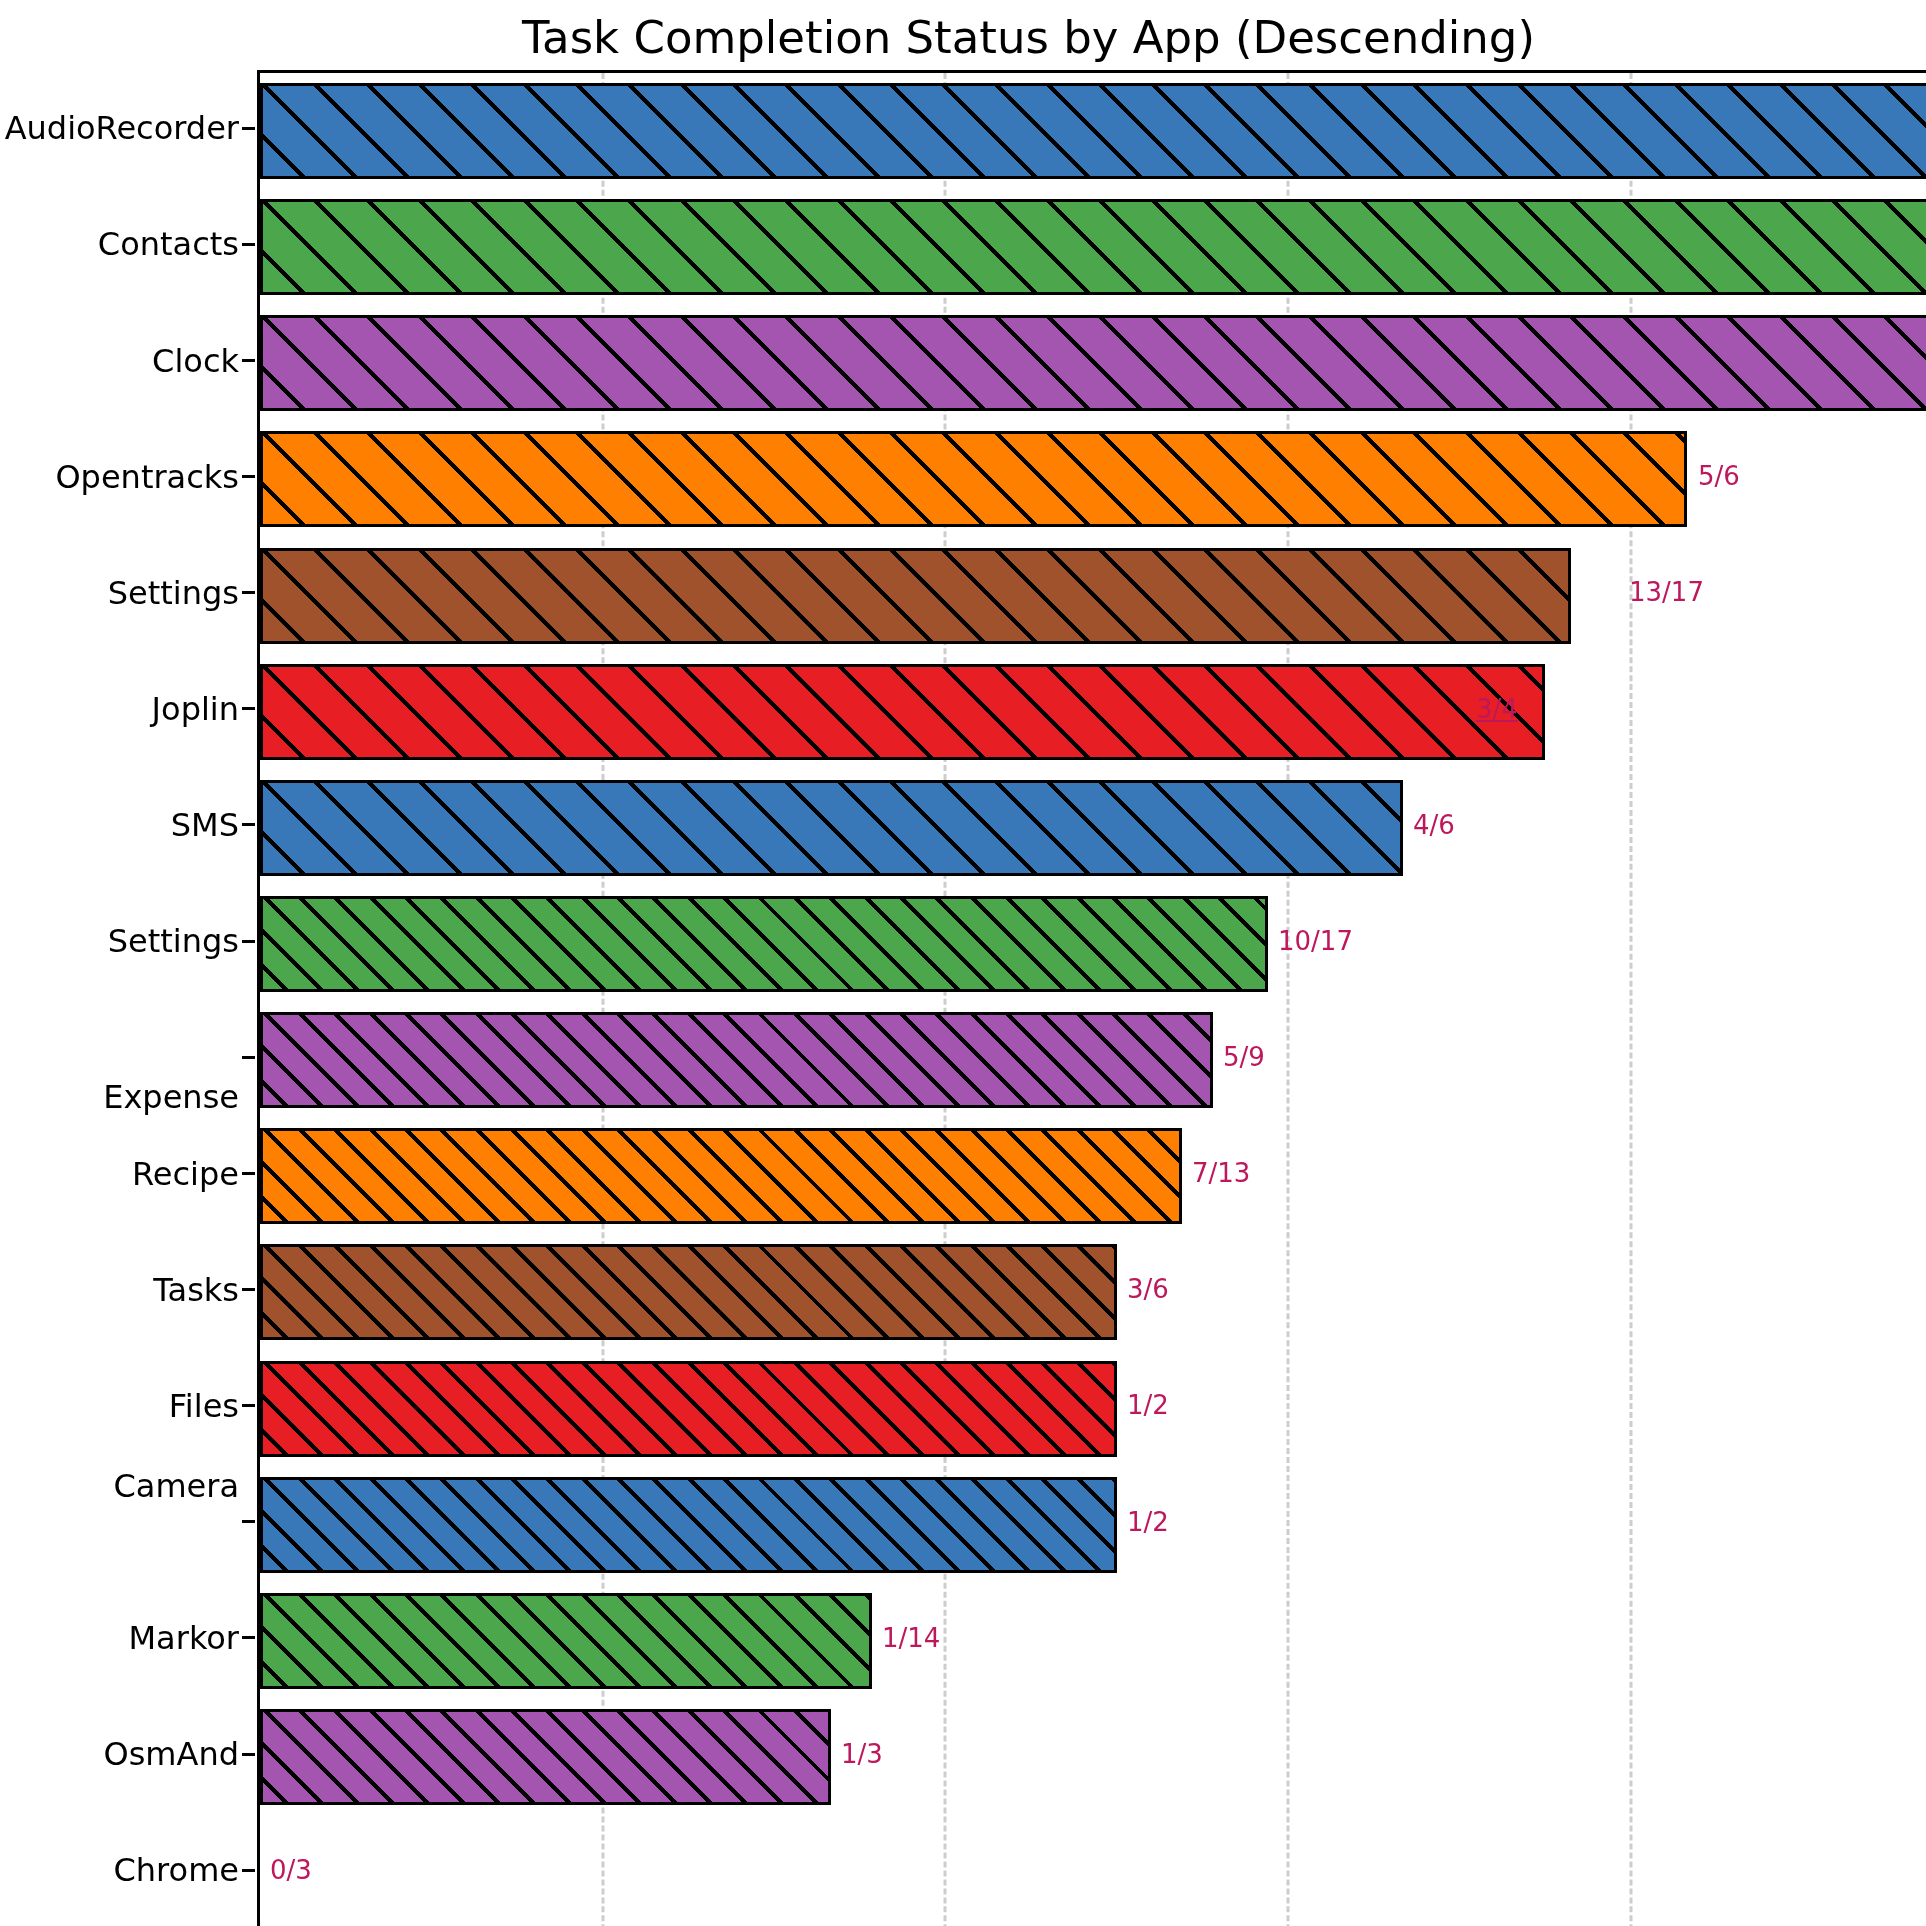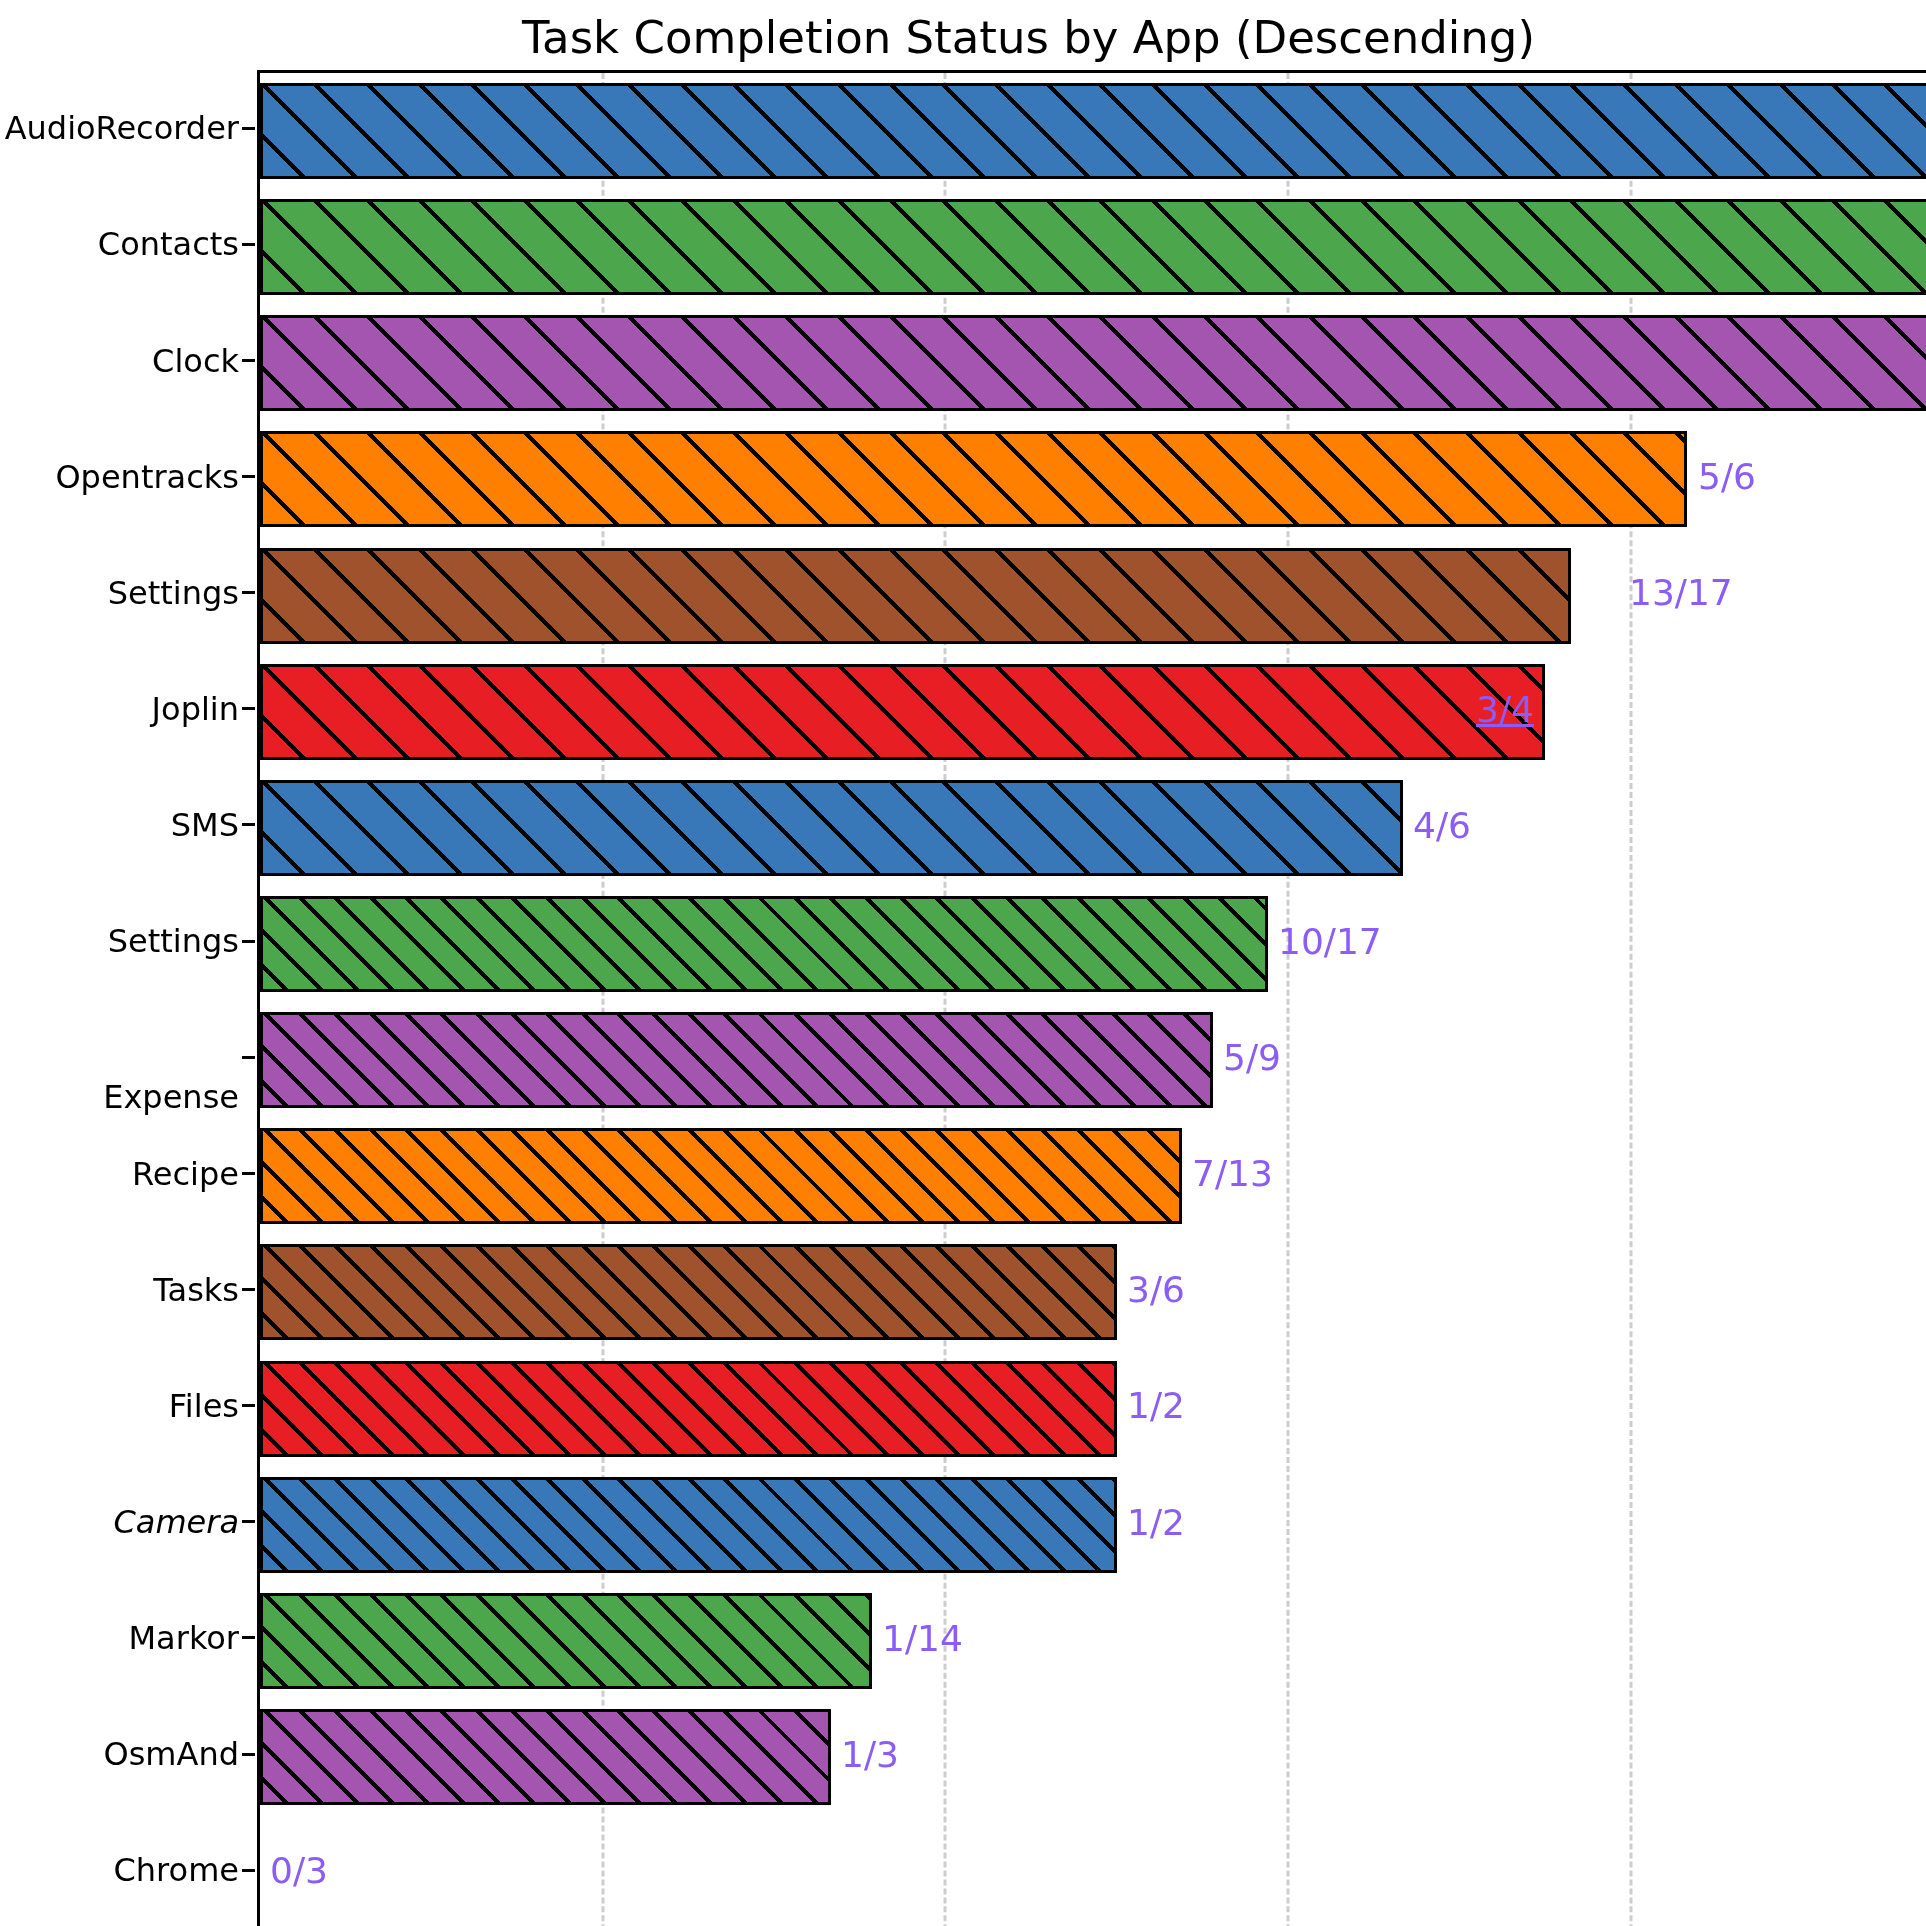--- a/index.html
+++ b/index.html
@@ -95,23 +95,23 @@
   .bar.dense .hatch {
     background-image: repeating-linear-gradient(
         45deg,
         #000 0px, #000 4.2px,
         rgba(0,0,0,0) 4.2px, rgba(0,0,0,0) 25px);
   }
 
   
   .value-label {
     position: absolute;
-    font-size: 36px;
+    font-size: 26px;
     line-height: 31px;
-    color: #8b5cf6;
+    color: #be185d;
     white-space: nowrap;
   }
 
   
   .ytick-label {
     position: absolute;
     right: 0;
     text-align: right;
     font-size: 32px;
     line-height: 32px;
@@ -153,21 +153,21 @@
       <div class="ytick-label" style="top: 275px;">Clock</div>
       <div class="ytick-label" style="top: 391px;">Opentracks</div>
       <div class="ytick-label" style="top: 507px;">Settings</div>
       <div class="ytick-label" style="top: 623px;">Joplin</div>
       <div class="ytick-label" style="top: 739px;">SMS</div>
       <div class="ytick-label" style="top: 855px;">Settings</div>
       <div class="ytick-label" style="top: 991px; margin-top: 20px;">Expense</div>
       <div class="ytick-label" style="top: 1088px;">Recipe</div>
       <div class="ytick-label" style="top: 1204px;">Tasks</div>
       <div class="ytick-label" style="top: 1320px; text-align: right;">Files</div>
-      <div class="ytick-label" style="top: 1436px; font-style: italic;">Camera</div>
+      <div class="ytick-label" style="top: 1400px;">Camera</div>
       <div class="ytick-label" style="top: 1552px;">Markor</div>
       <div class="ytick-label" style="top: 1668px;">OsmAnd</div>
       <div class="ytick-label" style="top: 1784px;">Chrome</div>
     </div>
   <div id="yticks">
       <div class="ytick-mark" style="top: 57px;"></div>
       <div class="ytick-mark" style="top: 173px;"></div>
       <div class="ytick-mark" style="top: 289px;"></div>
       <div class="ytick-mark" style="top: 405px;"></div>
       <div class="ytick-mark" style="top: 521px;"></div>

